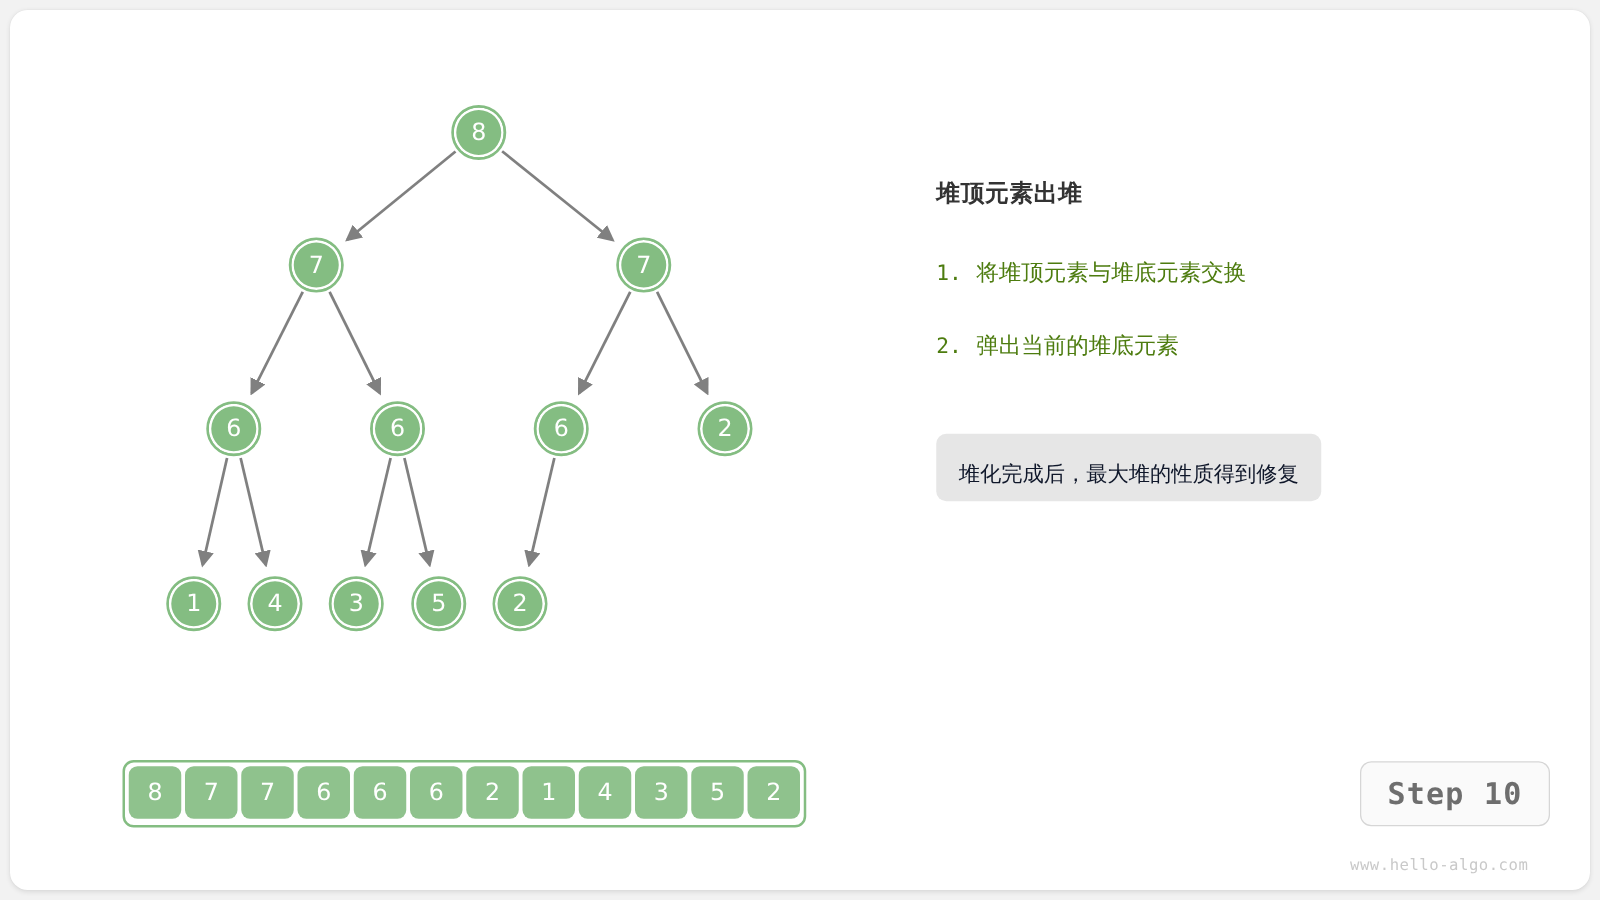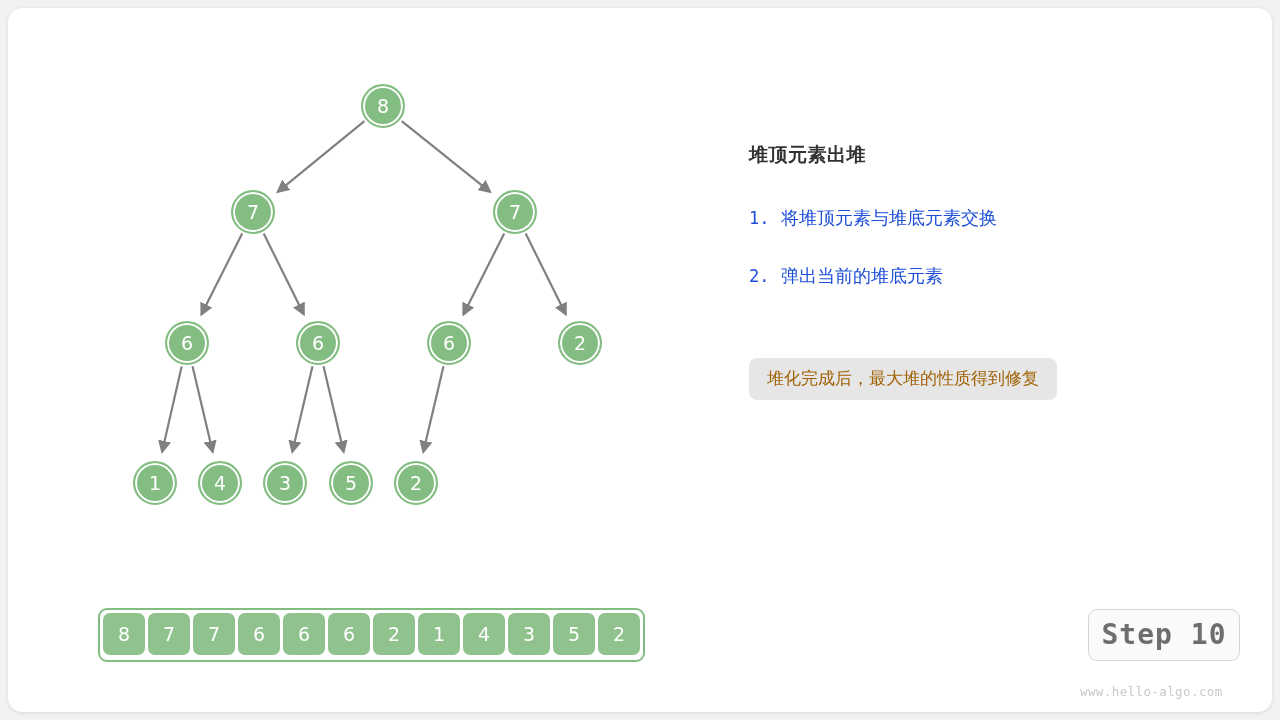--- a/index.html
+++ b/index.html
@@ -54,37 +54,37 @@
   }
   #panel-title {
     font-size: 19px;
     font-weight: bold;
     color: #333333;
     letter-spacing: 0.5px;
     margin: 0 0 38px 0;
   }
   .step-line {
     font-size: 18px;
-    color: #1d4ed8;
+    color: #4d7c0f;
     margin-bottom: 34px;
     white-space: nowrap;
     font-family: "DejaVu Sans", "Liberation Sans", sans-serif;
   }
   .step-line .idx {
     font-family: "DejaVu Sans Mono", "Liberation Mono", monospace;
     font-size: 17px;
   }
   #note {
     display: inline-block;
-    margin-top: 36px;
+    margin-top: 25px;
     background: #e6e6e6;
     border-radius: 8px;
-    padding: 9px 18px 10px 18px;
+    padding: 21px 18px 10px 18px;
     font-size: 17px;
-    color: #a16207;
+    color: #0f172a;
     white-space: nowrap;
     font-family: "DejaVu Sans", "Liberation Sans", sans-serif;
   }
 
   
   #array-wrap {
     position: absolute;
     left: 90px; top: 600px;
     height: 54px;
     box-sizing: border-box;
@@ -109,21 +109,21 @@
   
   #step-badge {
     position: absolute;
     left: 1080px; top: 601px;
     width: 152px; height: 52px;
     box-sizing: border-box;
     border: 1px solid #d6d6d6;
     border-radius: 9px;
     background: #fafafa;
     color: #6e6e6e;
-    font-size: 28px;
+    font-size: 24px;
     font-weight: bold;
     line-height: 50px;
     text-align: center;
     letter-spacing: 1px;
     font-family: "DejaVu Sans Mono", "Liberation Mono", monospace;
   }
   #watermark {
     position: absolute;
     left: 1072px; top: 676px;
     width: 160px;

